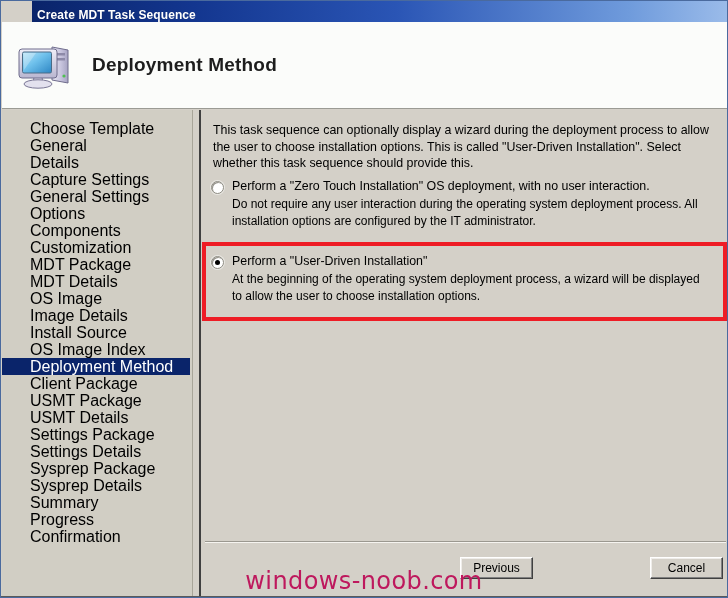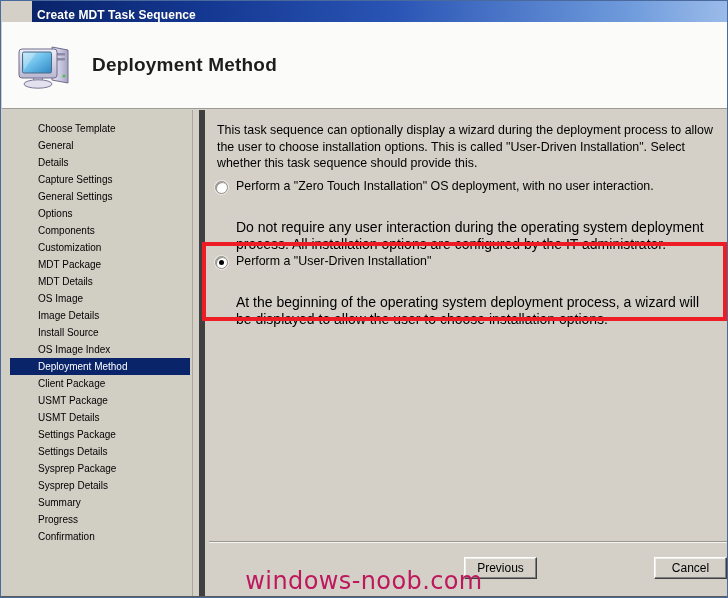--- a/index.html
+++ b/index.html
@@ -109,46 +109,45 @@
     left: 0; top: 0;
     width: 191px;
     height: 488px;
     background: #d1cec4;
     border-right: 1px solid #a8a599;
     box-sizing: border-box;
     padding-top: 10px;
     overflow: hidden;
   }
   .nav-item {
-    font-size: 10px;
+    font-size: 16px;
     color: #000000;
     line-height: 17px;
     height: 17px;
     padding-left: 28px;
     white-space: nowrap;
     cursor: default;
     box-sizing: border-box;
-    margin-left: 8px;
   }
   .nav-item.sub { }
   .nav-item.active {
     background: #0a246a;
     color: #ffffff;
     padding-left: 28px;
     margin-right: 2px;
   }
 
   .content {
     position: absolute;
     left: 197px;
     top: 0;
     width: 529px;
     height: 488px;
     background: #d4d0c8;
-    border-left: 6px solid #404040;
+    border-left: 2px solid #404040;
     box-sizing: border-box;
     padding-left: 12px;
   }
 
   .intro {
     position: absolute;
     left: 12px;
     top: 12px;
     width: 500px;
     font-size: 12.4px;
@@ -190,22 +189,22 @@
   }
   .radio.checked .dot { display: block; }
   .option-label {
     font-size: 12.4px;
     color: #000000;
     line-height: 15px;
     cursor: default;
   }
   .option-desc {
     margin-left: 21px;
-    margin-top: 25px;
-    font-size: 14px;
+    margin-top: 2px;
+    font-size: 12px;
     color: #000000;
     line-height: 16.5px;
     width: 478px;
   }
 
   
   .redbox {
     position: absolute;
     border: 4px solid #ee1c25;
     box-sizing: border-box;

